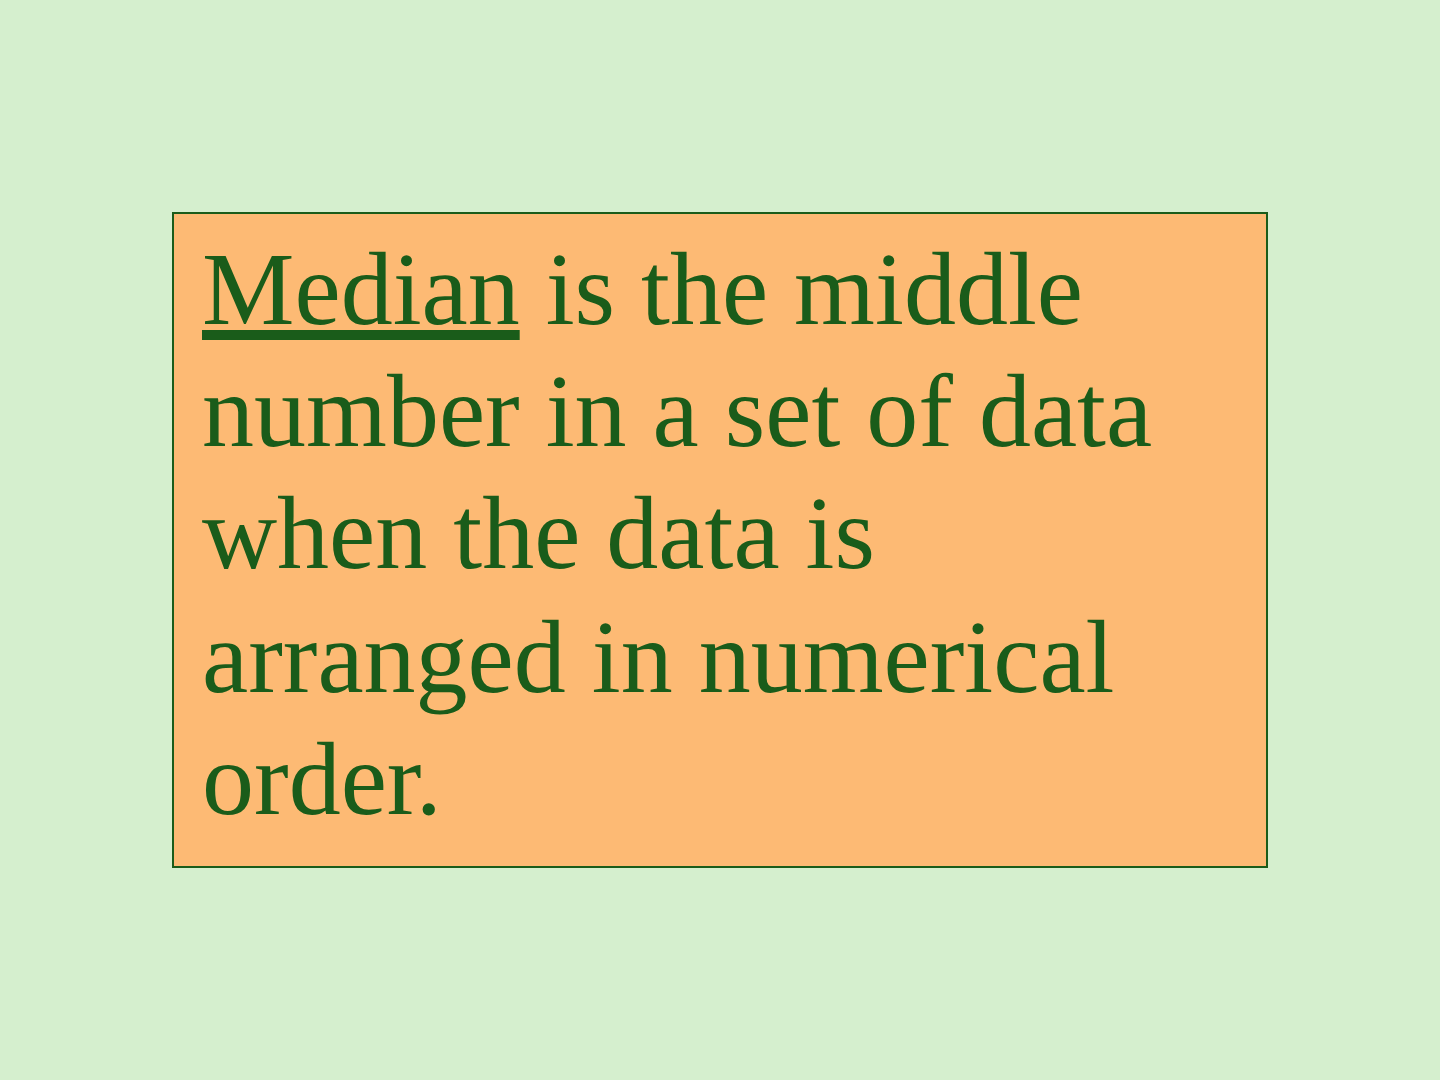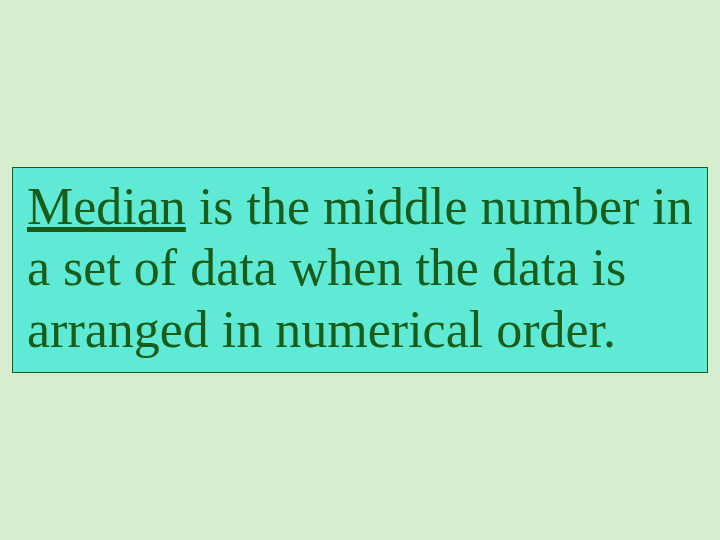--- a/index.html
+++ b/index.html
@@ -10,24 +10,24 @@
     body {
       width: 720px;
       height: 540px;
       background: #d5efce;
       font-family: "Times New Roman", Times, serif;
       display: flex;
       align-items: center;
       justify-content: center;
     }
     .definition-box {
-      width: 696px;
+      width: 548px;
       border: 1.5px solid #1a5c1a;
       padding: 8px 14px 12px 14px;
-      background: #5eead4;
+      background: #fdba74;
     }
     .definition-text {
       font-size: 52px;
       line-height: 1.18;
       color: #1a5c1a;
       text-align: left;
     }
     .term {
       text-decoration: underline;
     }

